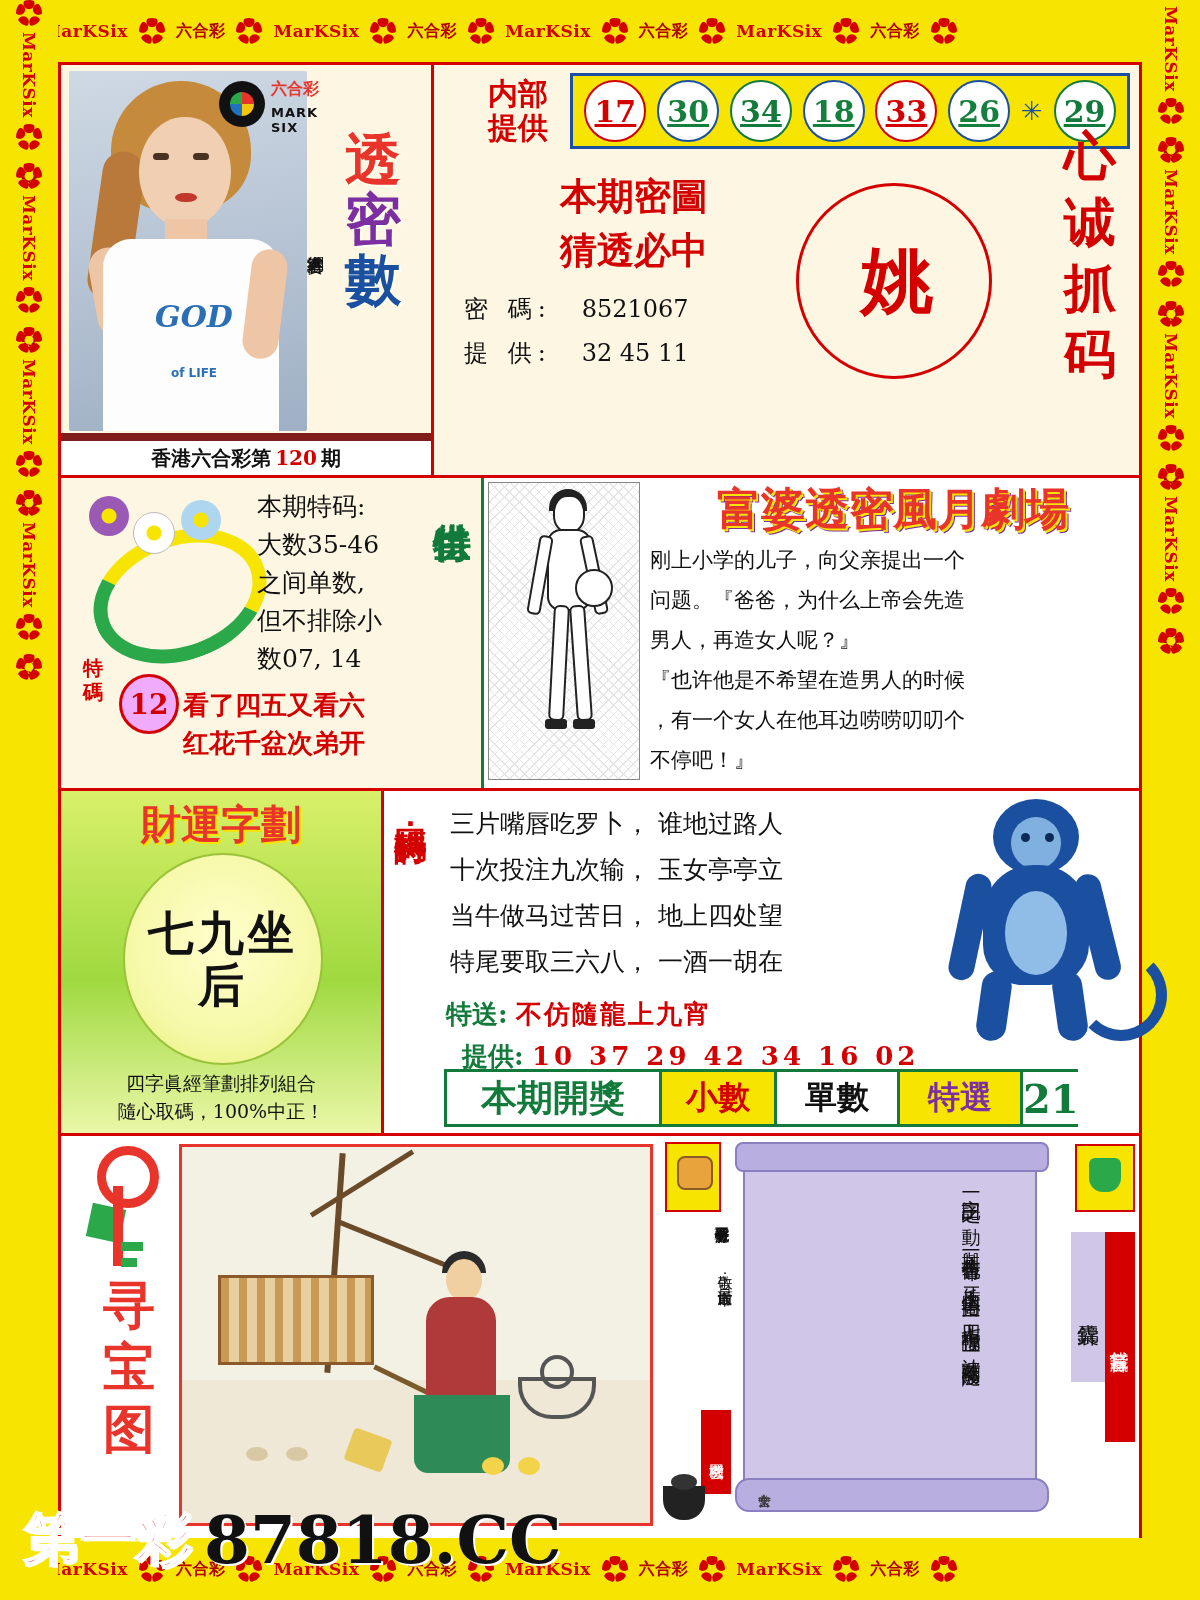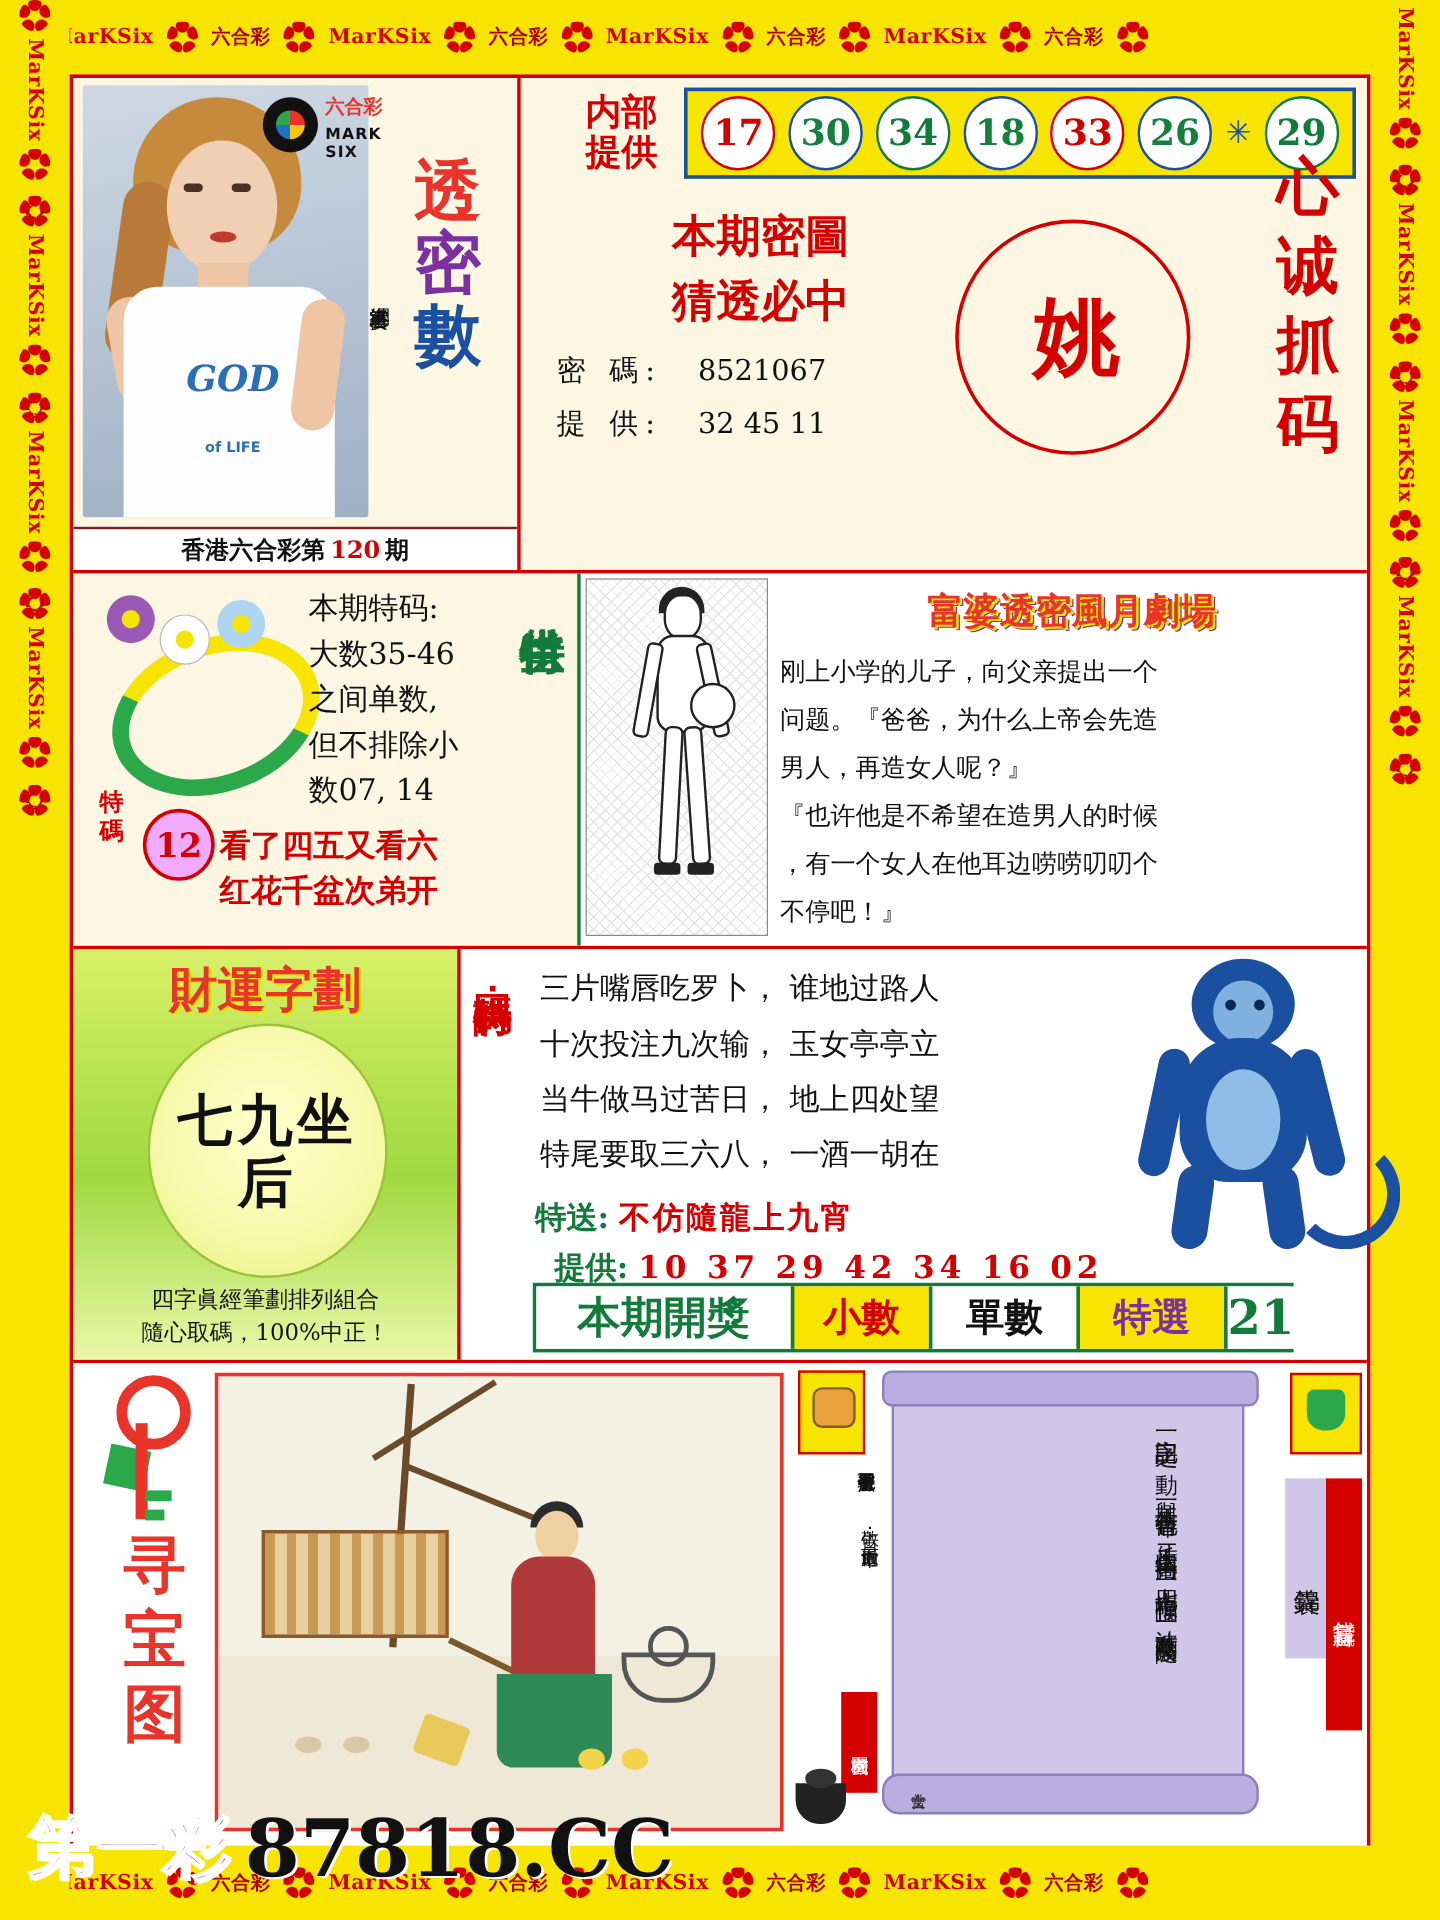--- a/index.html
+++ b/index.html
@@ -60,30 +60,30 @@
       background:conic-gradient(#e8342a 0 25%, #f6c60b 0 50%, #1e73be 0 75%, #2aa84a 0 100%);}
   .logo-cn{position:absolute;left:52px;top:0px;font-size:16px;font-weight:bold;color:#e8342a;
       font-family:"DejaVu Serif",serif;}
   .logo-en{position:absolute;left:52px;top:26px;font-size:13px;font-weight:bold;color:#111;letter-spacing:1px;}
   .big-cn{position:absolute;right:12px;top:64px;width:92px;text-align:center;
      font-family:"DejaVu Serif","Liberation Serif",serif;font-weight:bold;color:#e8342a;}
   .big-cn span{display:block;font-size:56px;line-height:60px;text-shadow:2px 2px 0 #ffe;}
   .big-cn .b2{color:#7b2fa0;} .big-cn .b3{color:#1b4fa0;}
   .side-cn{position:absolute;right:104px;top:178px;writing-mode:vertical-rl;font-size:17px;color:#111;
      font-family:"DejaVu Serif",serif;line-height:22px;}
-  .issue{position:absolute;left:0;bottom:0;width:100%;height:34px;background:#fff;border-top:2px solid #7f1d1d;
+  .issue{position:absolute;left:0;bottom:0;width:100%;height:34px;background:#fff;border-top:8px solid #7f1d1d;
      display:flex;align-items:center;justify-content:center;font-weight:bold;font-size:20px;
      font-family:"DejaVu Serif",serif;color:#111;}
   .issue b{color:#d40000;margin:0 4px;}
 
   .top-right{position:relative;flex:1;background:#fdf6e3;}
   .ball-strip{position:absolute;left:136px;top:8px;width:560px;height:76px;background:#f7e400;border:3px solid #1b4fa0;
      display:flex;align-items:center;justify-content:space-around;padding:0 6px;box-sizing:border-box;}
   .ball{width:62px;height:62px;border-radius:50%;display:flex;align-items:center;justify-content:center;
-     font-family:"DejaVu Serif",serif;font-weight:bold;font-size:30px;border:2px solid #333;box-sizing:border-box;}
+     font-family:"DejaVu Serif",serif;font-weight:bold;font-size:30px;border:2px solid #333;box-sizing:border-box;text-decoration:underline;}
   .ball.red{background:#fff;color:#d40000;border-color:#d40000;}
   .ball.blue{background:#fff;color:#15803d;border-color:#1b4fa0;}
   .ball.green{background:#fff;color:#127a3a;border-color:#127a3a;}
   .star{font-size:26px;color:#1b4fa0;font-weight:bold;}
   .inner-label{position:absolute;left:44px;top:12px;width:80px;text-align:center;color:#d40000;font-weight:bold;
      font-size:30px;line-height:34px;font-family:"DejaVu Serif",serif;}
   .mid-title{position:absolute;left:40px;top:104px;width:320px;color:#d40000;font-weight:bold;font-size:37px;
      line-height:54px;font-family:"DejaVu Serif",serif;text-align:center;}
   .rows{position:absolute;left:30px;top:228px;width:400px;font-family:"DejaVu Serif",serif;font-size:24px;color:#111;}
   .rows div{margin-bottom:12px;}
@@ -126,21 +126,21 @@
   .g-hair{position:absolute;left:60px;top:6px;width:38px;height:22px;border-radius:19px 19px 0 0;background:#222;}
   .g-body{position:absolute;left:58px;top:46px;width:40px;height:78px;border:2px solid #222;border-radius:14px;background:#fff;}
   .g-leg{position:absolute;width:12px;height:112px;border:2px solid #222;border-radius:6px;background:#fff;top:122px;}
   .g-leg.l{left:62px;transform:rotate(3deg);} .g-leg.r{left:84px;transform:rotate(-4deg);}
   .g-arm{position:absolute;width:10px;height:76px;border:2px solid #222;border-radius:5px;background:#fff;top:52px;}
   .g-arm.l{left:44px;transform:rotate(10deg);} .g-arm.r{left:98px;transform:rotate(-12deg);}
   .g-ball{position:absolute;left:86px;top:86px;width:34px;height:34px;border-radius:50%;border:2px solid #222;background:#fff;}
   .g-shoe{position:absolute;width:22px;height:10px;background:#222;border-radius:3px;top:236px;}
   .g-shoe.l{left:56px;} .g-shoe.r{left:84px;}
   .b-title{position:absolute;left:166px;top:8px;width:486px;height:46px;display:flex;align-items:center;justify-content:center;
-     font-family:"DejaVu Serif",serif;font-size:30px;font-weight:bold;color:#e8342a;
+     font-family:"DejaVu Serif",serif;font-size:44px;font-weight:bold;color:#e8342a;
      text-shadow:2px 2px 0 #f7e400, 3px 3px 0 #7b2fa0;}
   .b-text{position:absolute;left:166px;top:62px;width:488px;font-family:"DejaVu Serif",serif;font-size:21px;
      line-height:40px;color:#111;}
 
   
   .sec3{position:relative;height:342px;border-bottom:3px solid #d40000;display:flex;}
   .box-c{position:relative;width:320px;border-right:3px solid #d40000;
      background:linear-gradient(180deg,#d9f06a 0%,#9fd93f 55%,#eaf7a8 100%);}
   .c-title{position:absolute;left:0;top:6px;width:100%;text-align:center;font-family:"DejaVu Serif",serif;
      font-size:40px;font-weight:bold;color:#e8342a;text-shadow:2px 2px 0 #f7e400;}

